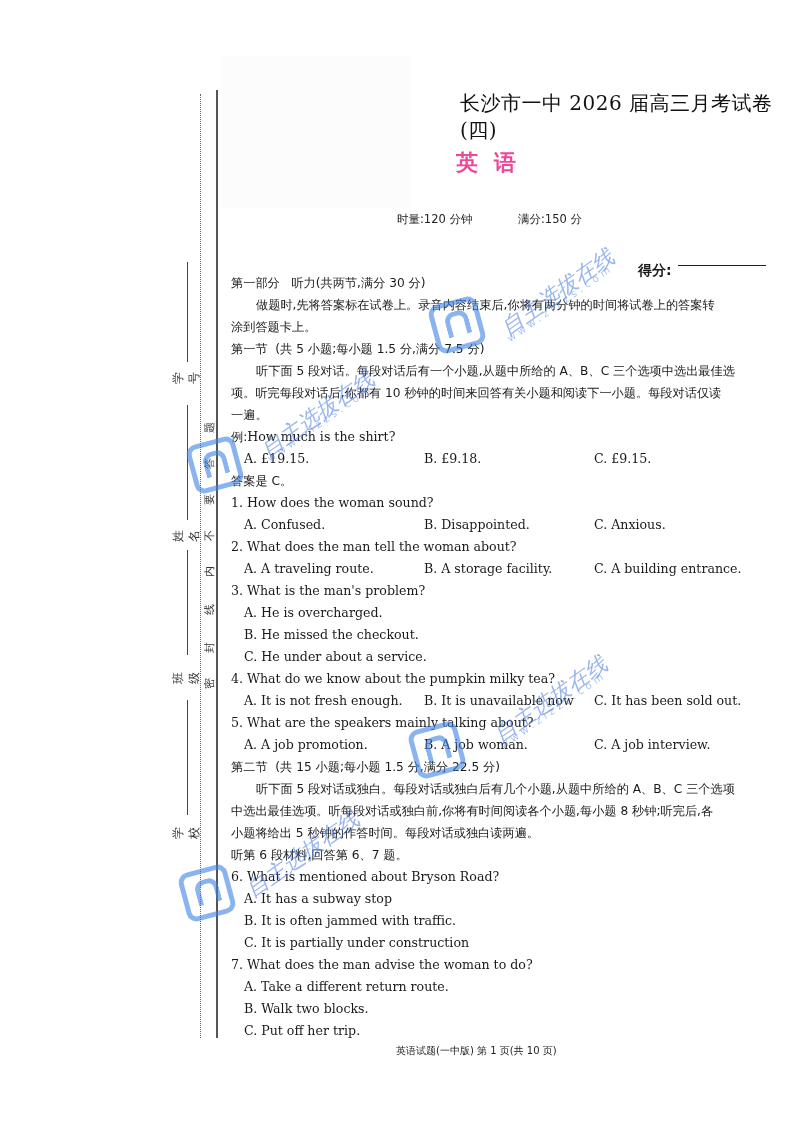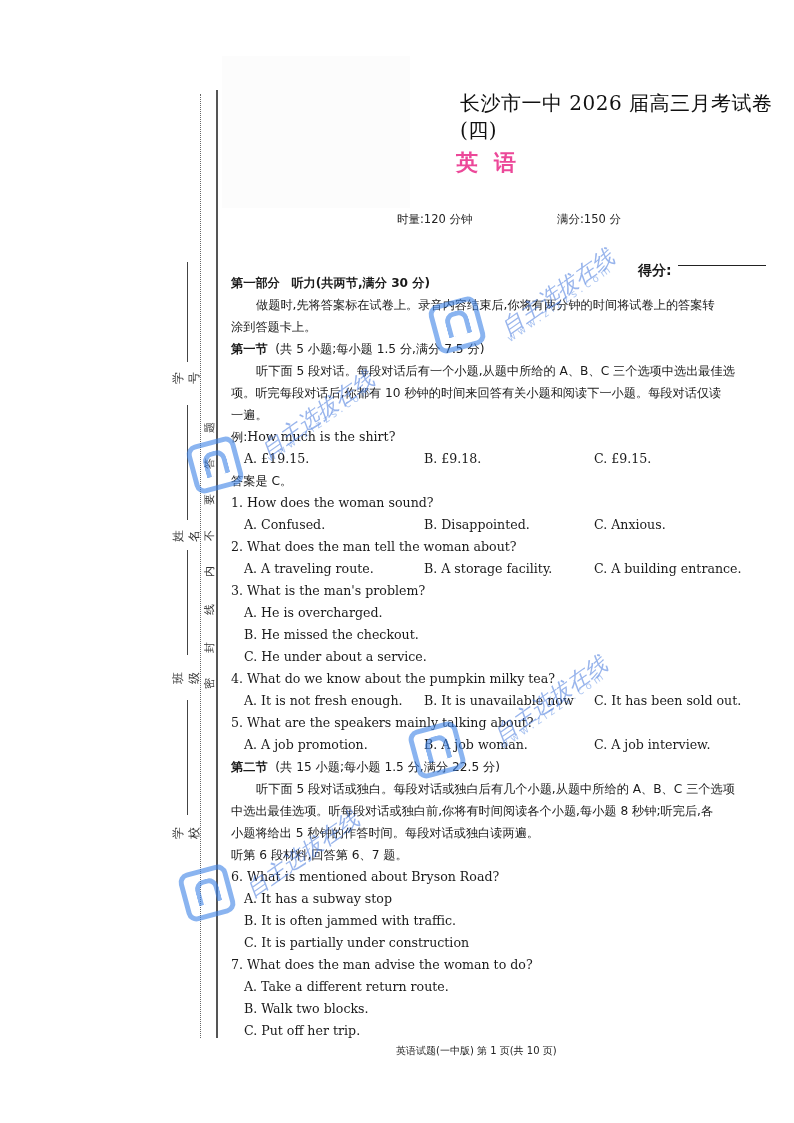--- a/index.html
+++ b/index.html
@@ -20,21 +20,21 @@
                 font-family:"DejaVu Serif", serif; color:#111;margin-left:48px; }
   .subject { position:absolute; left:456px; top:148px; font-size:22px; font-weight:bold;
              font-family:"DejaVu Sans", sans-serif; letter-spacing:16px; color:#ec4899; }
   .meta { position:absolute; top:212px; font-size:11.5px; font-family:"DejaVu Sans", sans-serif; color:#222; }
   .score { position:absolute; left:638px; top:262px; font-size:14px; font-weight:bold; font-family:"DejaVu Sans", sans-serif; }
   .score-line { position:absolute; left:678px; top:265px; width:88px; border-bottom:1px solid #222; }
   
   .content { position:absolute; left:231px; top:272px; width:540px; font-size:12.6px; }
   .line { height:22px; line-height:22px; white-space:nowrap; }
   .cn { font-family:"DejaVu Sans", sans-serif; font-size:12.2px; }
-  .bold { font-weight:bold; }
+  .bold { font-weight:normal; }
   .indent { padding-left:25px; }
   .opt-row { display:flex; padding-left:13px; }
   .opt-row .c1 { width:180px; }
   .opt-row .c2 { width:170px; }
   .opt-single { padding-left:13px; }
   .footer { position:absolute; left:396px; top:1044px; font-size:10px; font-family:"DejaVu Sans", sans-serif; color:#222; }
   
   .wm-text { position:absolute; color:rgba(70,120,220,0.55); font-family:"DejaVu Serif", serif; font-style:italic;
              font-size:22px; transform:rotate(-35deg); transform-origin:left top; white-space:nowrap; }
   .wm-url { position:absolute; color:rgba(90,140,230,0.5); font-family:"DejaVu Sans", sans-serif; font-size:10px;
@@ -75,21 +75,21 @@
 <div class="seal-char" style="top:564px;">内</div>
 <div class="seal-char" style="top:602px;">线</div>
 <div class="seal-char" style="top:640px;">封</div>
 <div class="seal-char" style="top:676px;">密</div>
 
 <div class="grey-box"></div>
 
 <div class="exam-title">长沙市一中 2026 届高三月考试卷(四)</div>
 <div class="subject">英语</div>
 <div class="meta" style="left:397px;">时量:120 分钟</div>
-<div class="meta" style="left:518px;margin-left:39px;">满分:150 分</div>
+<div class="meta" style="left:518px;">满分:150 分</div>
 <div class="score">得分:</div>
 <div class="score-line"></div>
 
 <div class="content">
   <div class="line cn">
     <span class="bold">第一部分</span>&nbsp;&nbsp;&nbsp;<span class="bold">听力(共两节,满分 30 分)</span>
   </div>
   <div class="line cn indent">做题时,先将答案标在试卷上。录音内容结束后,你将有两分钟的时间将试卷上的答案转</div>
   <div class="line cn">涂到答题卡上。</div>
 

